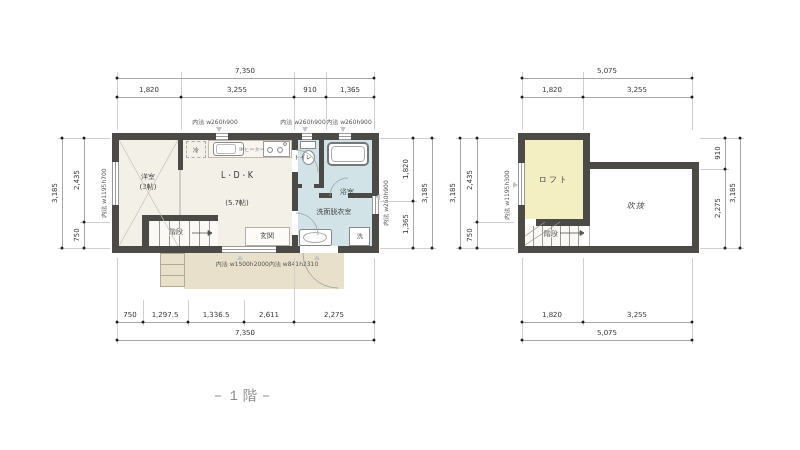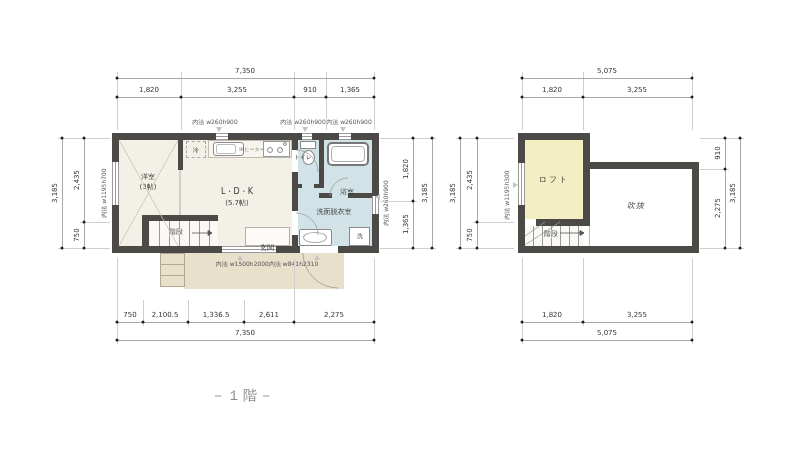--- a/index.html
+++ b/index.html
@@ -99,23 +99,23 @@
     <div class="fx" style="left:300px;top:141px;width:16px;height:8px;border:1px solid #888;"></div>
     <div class="fx" style="left:302px;top:150px;width:13px;height:15px;border:1px solid #888;border-radius:50%;"></div>
     <div class="fx" style="left:327px;top:142px;width:42px;height:24px;border:2px solid #777;border-radius:5px;"></div>
     <div class="fx" style="left:331px;top:146px;width:34px;height:16px;border:1px solid #aaa;border-radius:4px;"></div>
     <div class="fx" style="left:299px;top:229px;width:33px;height:17px;border:1px solid #888;border-radius:2px;"></div>
     <div class="fx" style="left:303px;top:232px;width:24px;height:11px;border:1px solid #aaa;border-radius:50%;"></div>
     <div class="fx" style="left:349px;top:227px;width:21px;height:19px;border:1px solid #888;"></div>
 
     <div class="lbl" style="left:148px;top:177px;">洋室</div>
     <div class="lbl" style="left:148px;top:187px;">(3帖)</div>
-    <div class="lbl big" style="left:237px;top:192px;text-align:right;">L・D・K</div>
+    <div class="lbl big" style="left:237px;top:176px;text-align:right;">L・D・K</div>
     <div class="lbl" style="left:237px;top:203px;">(5.7帖)</div>
-    <div class="lbl" style="left:267px;top:236px;margin-top:12px;">玄関</div>
+    <div class="lbl" style="left:267px;top:236px;">玄関</div>
     <div class="lbl" style="left:303px;top:157px;font-size:6px;">トイレ</div>
     <div class="lbl" style="left:347px;top:192px;">浴室</div>
     <div class="lbl" style="left:334px;top:212px;">洗面脱衣室</div>
     <div class="lbl" style="left:176px;top:232px;background:#faf9f5;padding:0 1px;">階段</div>
 
     <div class="lbl" style="left:196px;top:150px;font-size:6px;">冷</div>
     <div class="lbl" style="left:360px;top:236px;font-size:6px;">洗</div>
     <div class="lbl tiny" style="left:252px;top:149px;">IHヒーター</div>
 
     <div class="lbl wlbl" style="left:215px;top:122px;">内法 w260h900</div>
@@ -223,21 +223,21 @@
       <div class="dlab" style="left: 310px; top: 90px;">910</div>
       <div class="dlab" style="left: 350px; top: 90px;">1,365</div>
       <div class="dline" style="left: 117px; top: 322px; width: 257px; height: 1px;"></div>
       <div class="dot" style="left: 117px; top: 322px;"></div>
       <div class="dot" style="left: 143px; top: 322px;"></div>
       <div class="dot" style="left: 188px; top: 322px;"></div>
       <div class="dot" style="left: 244px; top: 322px;"></div>
       <div class="dot" style="left: 294px; top: 322px;"></div>
       <div class="dot" style="left: 374px; top: 322px;"></div>
       <div class="dlab" style="left: 130px; top: 315px;">750</div>
-      <div class="dlab" style="left: 165px; top: 315px;">2,100.5</div>
+      <div class="dlab" style="left: 165px; top: 315px;">1,297.5</div>
       <div class="dlab" style="left: 216px; top: 315px;">1,336.5</div>
       <div class="dlab" style="left: 269px; top: 315px;">2,611</div>
       <div class="dlab" style="left: 334px; top: 315px;">2,275</div>
       <div class="dline" style="left: 117px; top: 340px; width: 257px; height: 1px;"></div>
       <div class="dot" style="left: 117px; top: 340px;"></div>
       <div class="dot" style="left: 374px; top: 340px;"></div>
       <div class="dlab" style="left: 245px; top: 333px;">7,350</div>
       <div class="dline" style="left: 62px; top: 138px; width: 1px; height: 110px;"></div>
       <div class="dot" style="left: 62px; top: 138px;"></div>
       <div class="dot" style="left: 62px; top: 248px;"></div>

